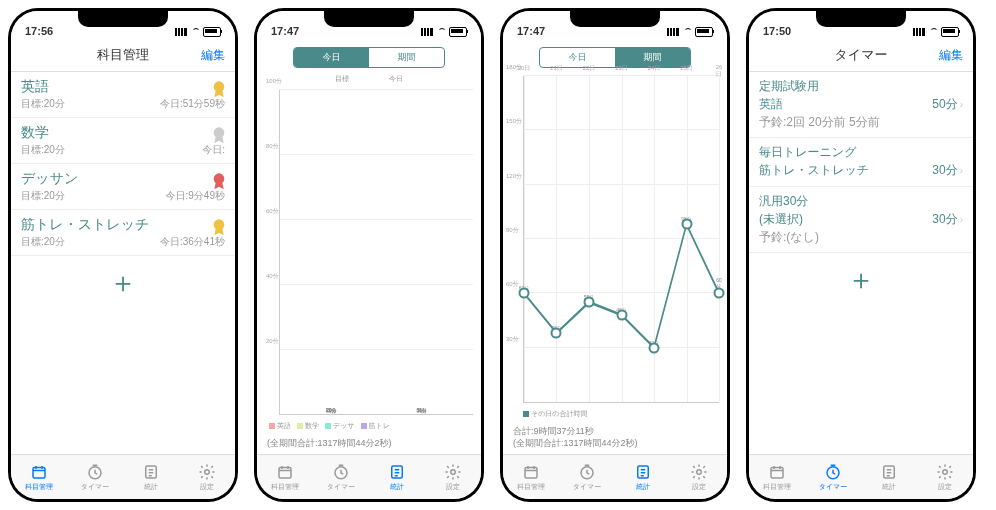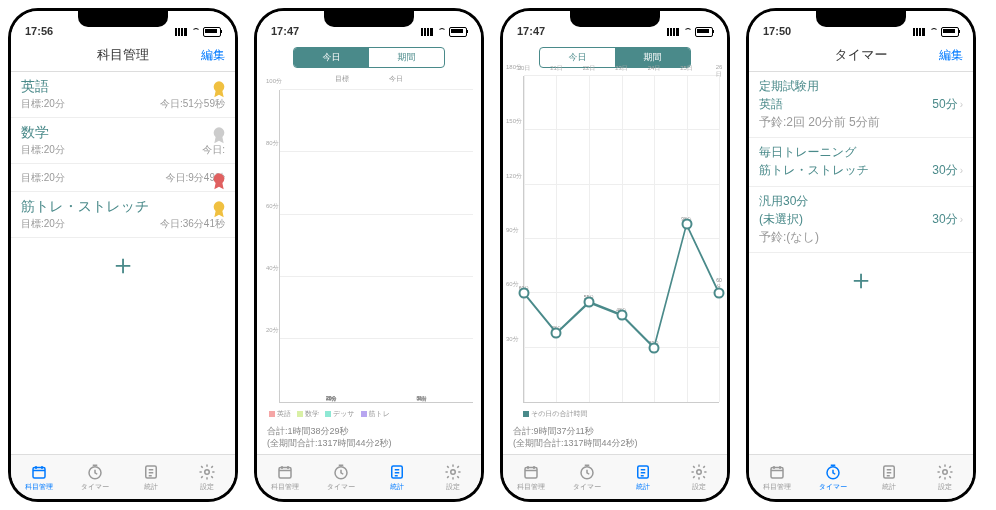--- a/index.html
+++ b/index.html
@@ -97,20 +97,21 @@
             <div class="sub">
               <span>目標:20分</span>
               <span>今日:</span>
             </div>
             <div class="badge"><svg viewBox="0 0 24 30">
                 <circle cx="12" cy="10" r="8" fill="#ccc"></circle>
                 <path d="M7 16 L5 26 L12 22 L19 26 L17 16 Z" fill="#ccc"></path>
               </svg></div>
           </div>
           <div class="li">
+            <div class="t">デッサン</div>
             <div class="sub">
               <span>目標:20分</span>
               <span>今日:9分49秒</span>
             </div>
             <div class="badge"><svg viewBox="0 0 24 30">
                 <circle cx="12" cy="10" r="8" fill="#e06060"></circle>
                 <path d="M7 16 L5 26 L12 22 L19 26 L17 16 Z" fill="#e06060"></path>
               </svg></div>
           </div>
           <div class="li">
@@ -220,21 +221,20 @@
               </div>
             </div>
           </div>
 <div class="leg" id="leg2">
             <span><i style="background:#f5a6a6"></i>英語</span>
             <span><i style="background:#d9f0a6"></i>数学</span>
             <span><i style="background:#8ee8d4"></i>デッサ</span>
             <span><i style="background:#b8a6f0"></i>筋トレ</span>
           </div>
 <div class="sum">
-            <div>合計:1時間38分29秒</div>
             <div>(全期間合計:1317時間44分2秒)</div>
           </div>
 </div>
 <div class="tabs" id="t2">
           <div class="tab">
             <svg viewBox="0 0 24 24" fill="none" stroke="currentColor" stroke-width="2">
               <rect x="4" y="6" width="16" height="14" rx="2"></rect>
               <path d="M4 10h16M8 4v4M16 4v4"></path>
             </svg>
             <span>科目管理</span>

